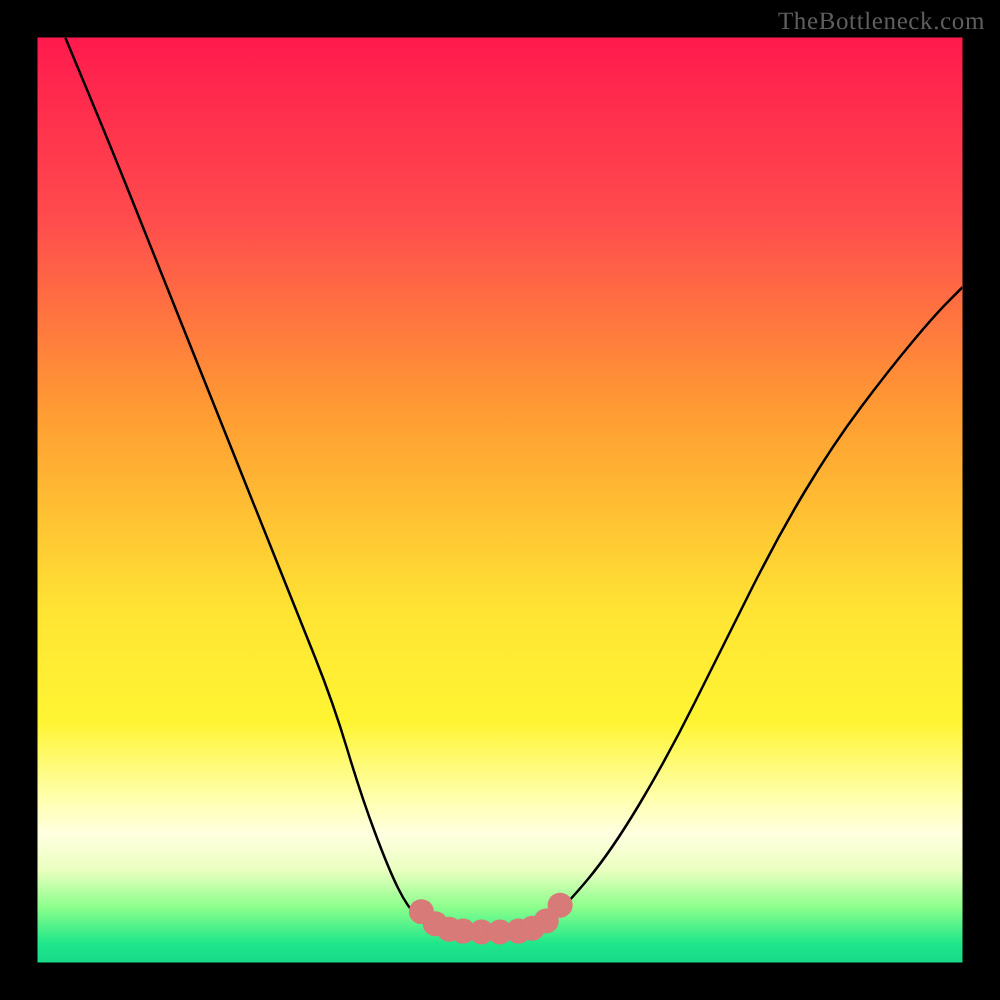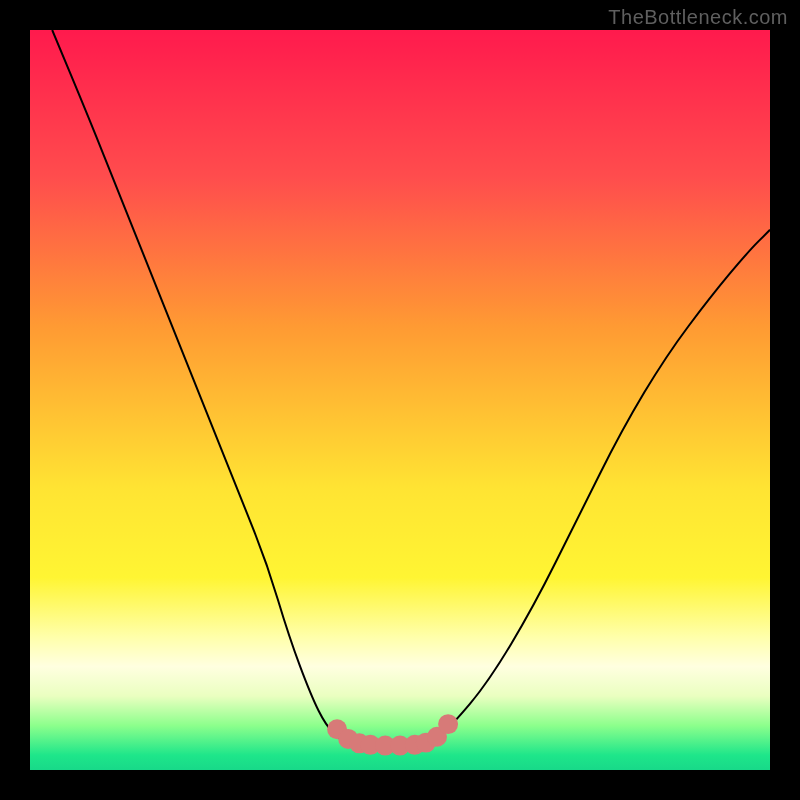--- a/index.html
+++ b/index.html
@@ -20,20 +20,21 @@
   .watermark {
     position: absolute;
     top: 6px;
     right: 12px;
     color: #5f5f5f;
     font-size: 20px;
     font-weight: 500;
     letter-spacing: 0.5px;
     user-select: none;
     z-index: 5;
+    font-family: Liberation Serif, serif;
   }
   .plot-area {
     position: absolute;
     left: 30px;
     top: 30px;
     width: 740px;
     height: 740px;
     background: linear-gradient(
       to bottom,
       #ff1a4d 0%,

